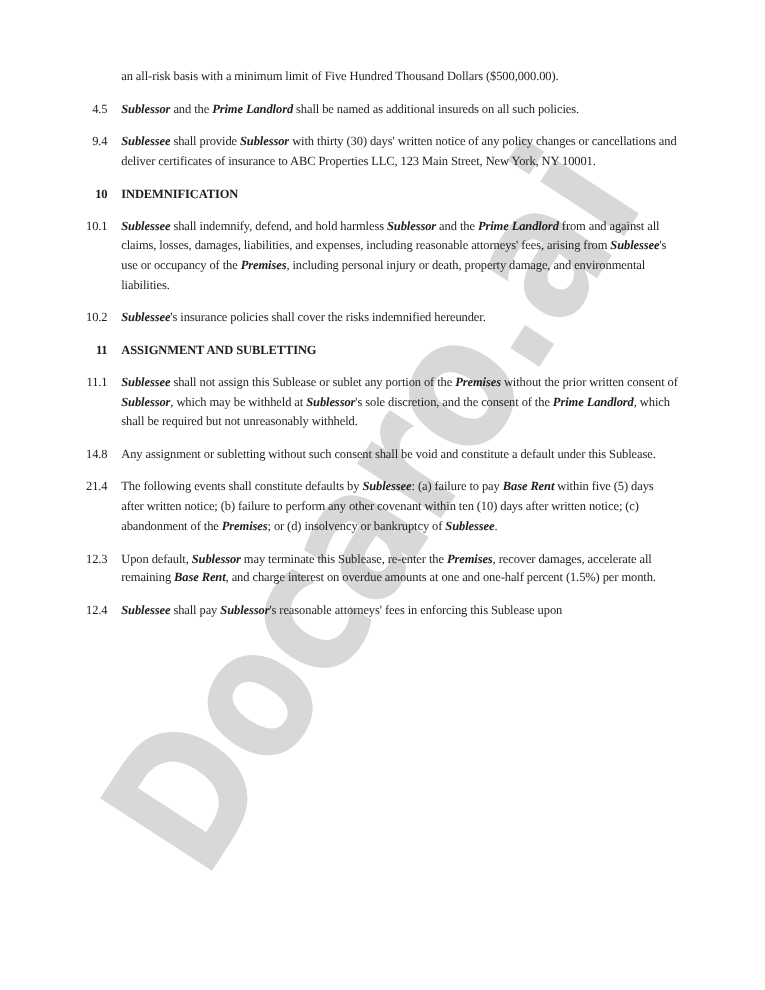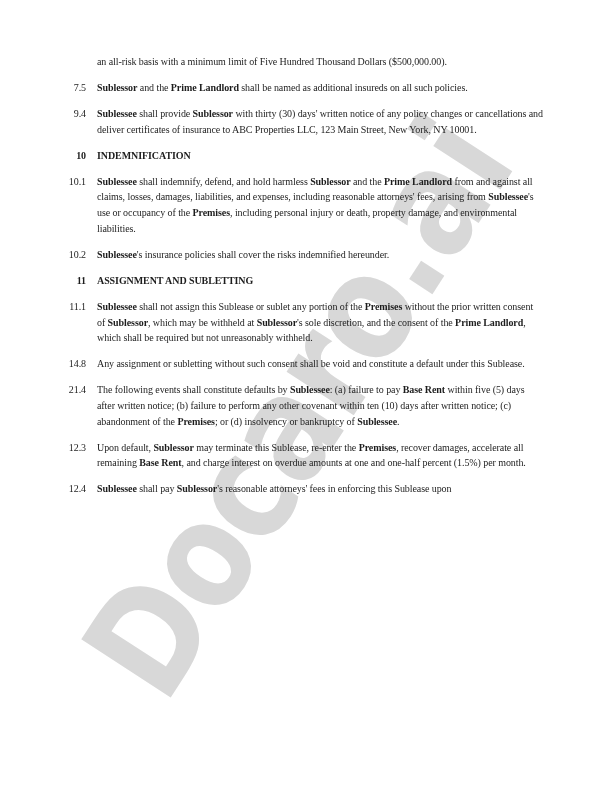--- a/index.html
+++ b/index.html
@@ -42,33 +42,33 @@
   .block { position: relative; margin: 0 0 10.3px 0; }
   .heading { font-weight: bold; }
   .num {
     position: absolute;
     left: -58px;
     top: 0;
     width: 47px;
     text-align: right;
     white-space: nowrap;
   }
-  .b { font-weight: bold; }
+  .b { font-weight: bold; font-style: italic; }
 </style>
 </head>
 <body>
 
 <div class="page" style="background: rgb(255, 255, 255); color: rgb(29, 29, 29);">
   <div class="watermark" style="color: rgb(216, 216, 216);">Docaro.ai</div>
   <div class="content">
       <div class="block para">
         <div class="txt"><span>an all-risk basis with a minimum limit of Five Hundred Thousand Dollars ($500,000.00).</span></div>
       </div>
       <div class="block para">
-        <span class="num">7.5</span>
+        <span class="num">4.5</span>
         <div class="txt"><span class="b">Sublessor</span><span> and the </span><span class="b">Prime Landlord</span><span> shall be named as additional insureds on all such policies.</span></div>
       </div>
       <div class="block para">
         <span class="num">9.4</span>
         <div class="txt"><span class="b">Sublessee</span><span> shall provide </span><span class="b">Sublessor</span><span> with thirty (30) days' written notice of any policy changes or cancellations and deliver certificates of insurance to ABC Properties LLC, 123 Main Street, New York, NY 10001.</span></div>
       </div>
       <div class="block heading">
         <span class="num">10</span>
         <div class="txt">INDEMNIFICATION</div>
       </div>

